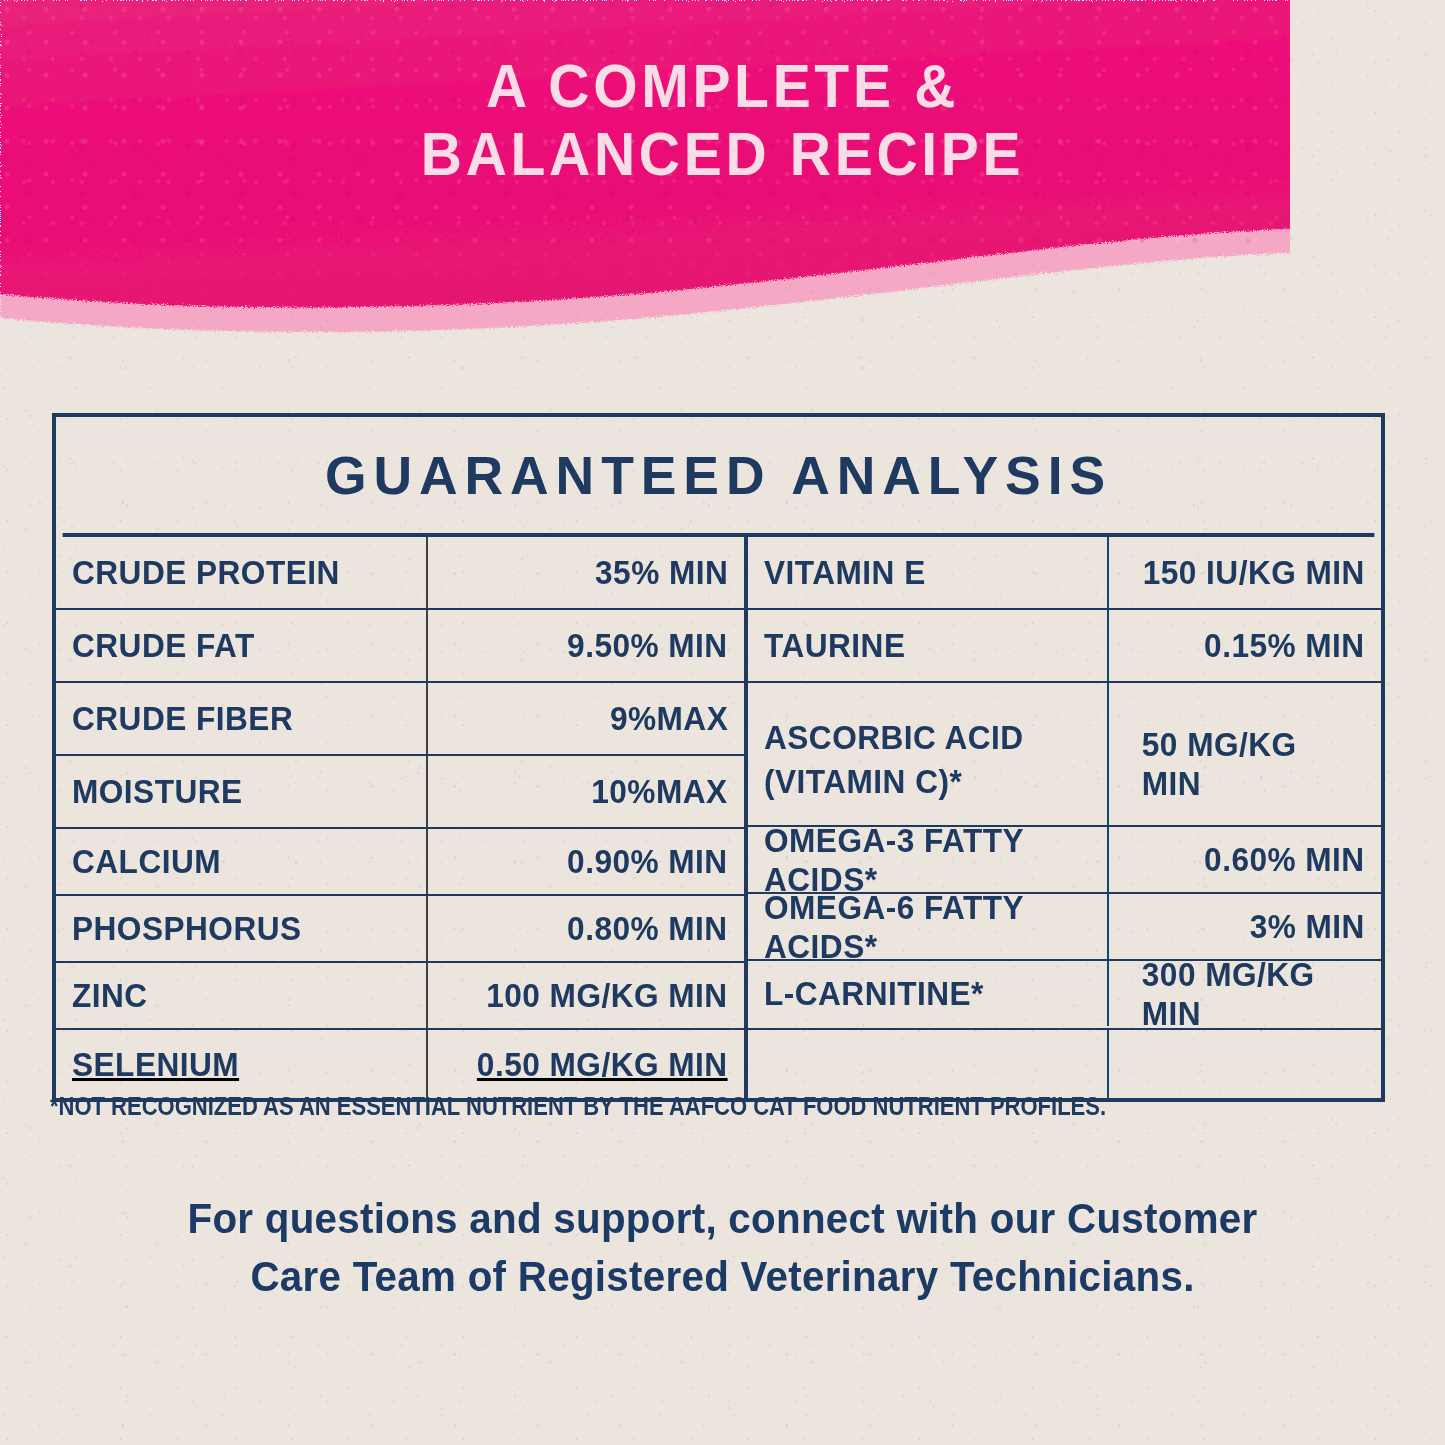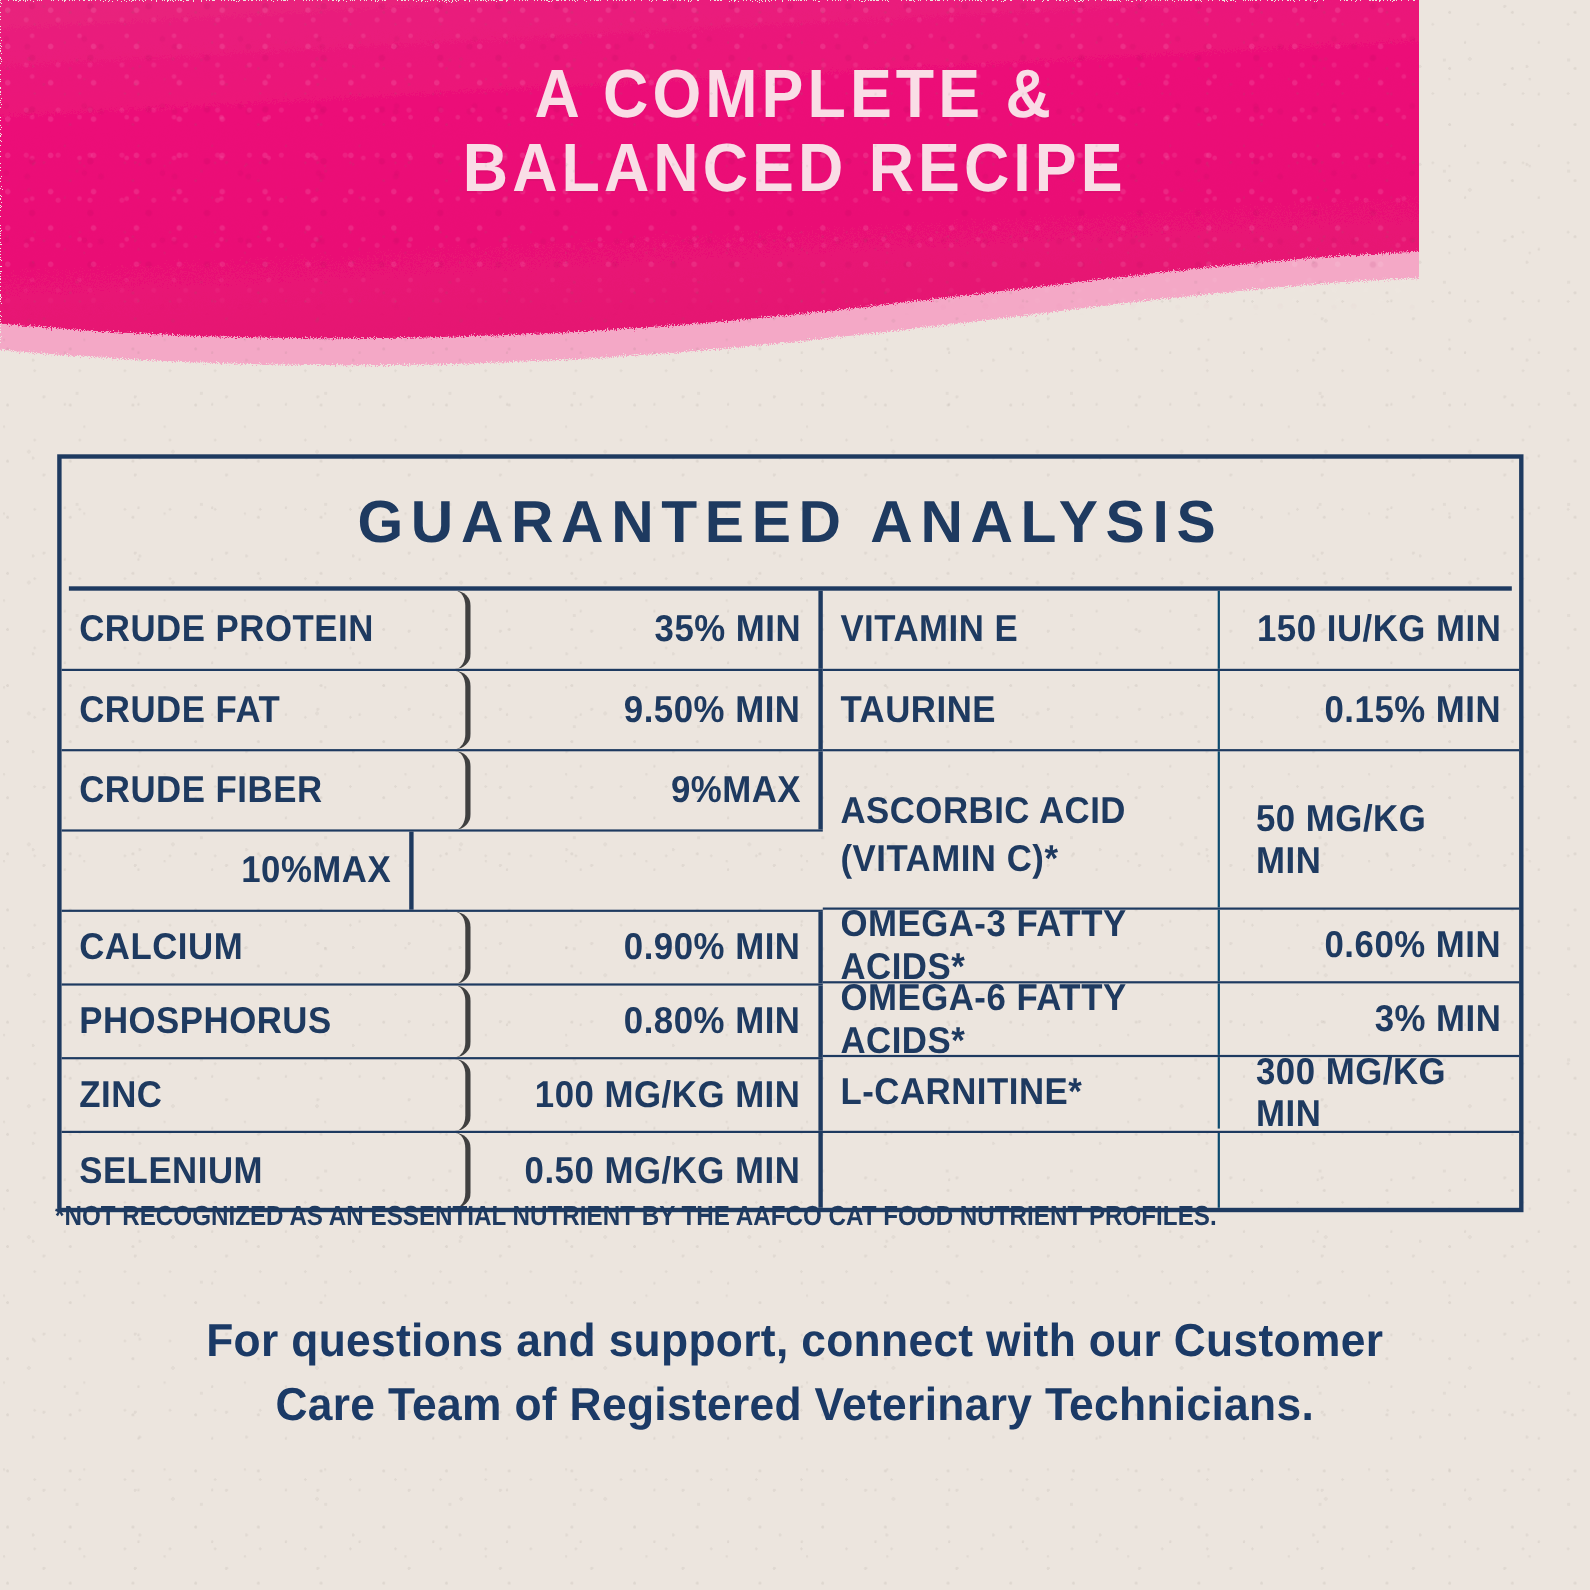--- a/index.html
+++ b/index.html
@@ -145,35 +145,36 @@
     align-items: center;
     padding: 0 16px;
     box-sizing: border-box;
     transform-origin: left center;
   }
   .ga-cell .txt { display: inline-block; transform: scaleX(.93); transform-origin: left center; white-space: pre-line; }
   .ga-cell.val  { justify-content: flex-end; }
   .ga-cell.val .txt { transform-origin: right center; }
 
   
-  .lab-l { width: 372px; border-right: 5px solid #404040; border-radius: 14px; }
+  .lab-l { width: 372px; border-right: 2px solid #404040; }
   .val-l { width: 320px; border-right: 4px solid #1e3a60; }
   
   .lab-r { width: 361px; border-right: 2px solid #0c4a6e; }
   .val-r { width: 272px; }
 
   .h71  { height: 71px; }
   .h65  { height: 65px; }
   .h142 { height: 142px; }
 
   
   .ga-bottom {
     display: flex;
     border-top: 2px solid #1e3a60;
     height: 68px;
+    text-decoration: underline;
   }
 
   
   .footnote {
     position: absolute;
     left: 50px;
     top: 1092px;
     width: 1340px;
     color: #1e3a60;
     font-family: "Liberation Sans", sans-serif;
@@ -262,20 +263,23 @@
         <div class="ga-row h71">
           <div class="ga-cell lab-l">
               <span class="txt">CRUDE FIBER</span>
             </div>
           <div class="ga-cell val val-l">
               <span class="txt">9%MAX</span>
             </div>
         </div>
 
         <div class="ga-row h71">
+          <div class="ga-cell lab-l">
+              <span class="txt">MOISTURE</span>
+            </div>
           <div class="ga-cell val val-l">
               <span class="txt">10%MAX</span>
             </div>
         </div>
 
         <div class="ga-row h65">
           <div class="ga-cell lab-l">
               <span class="txt">CALCIUM</span>
             </div>
           <div class="ga-cell val val-l">

